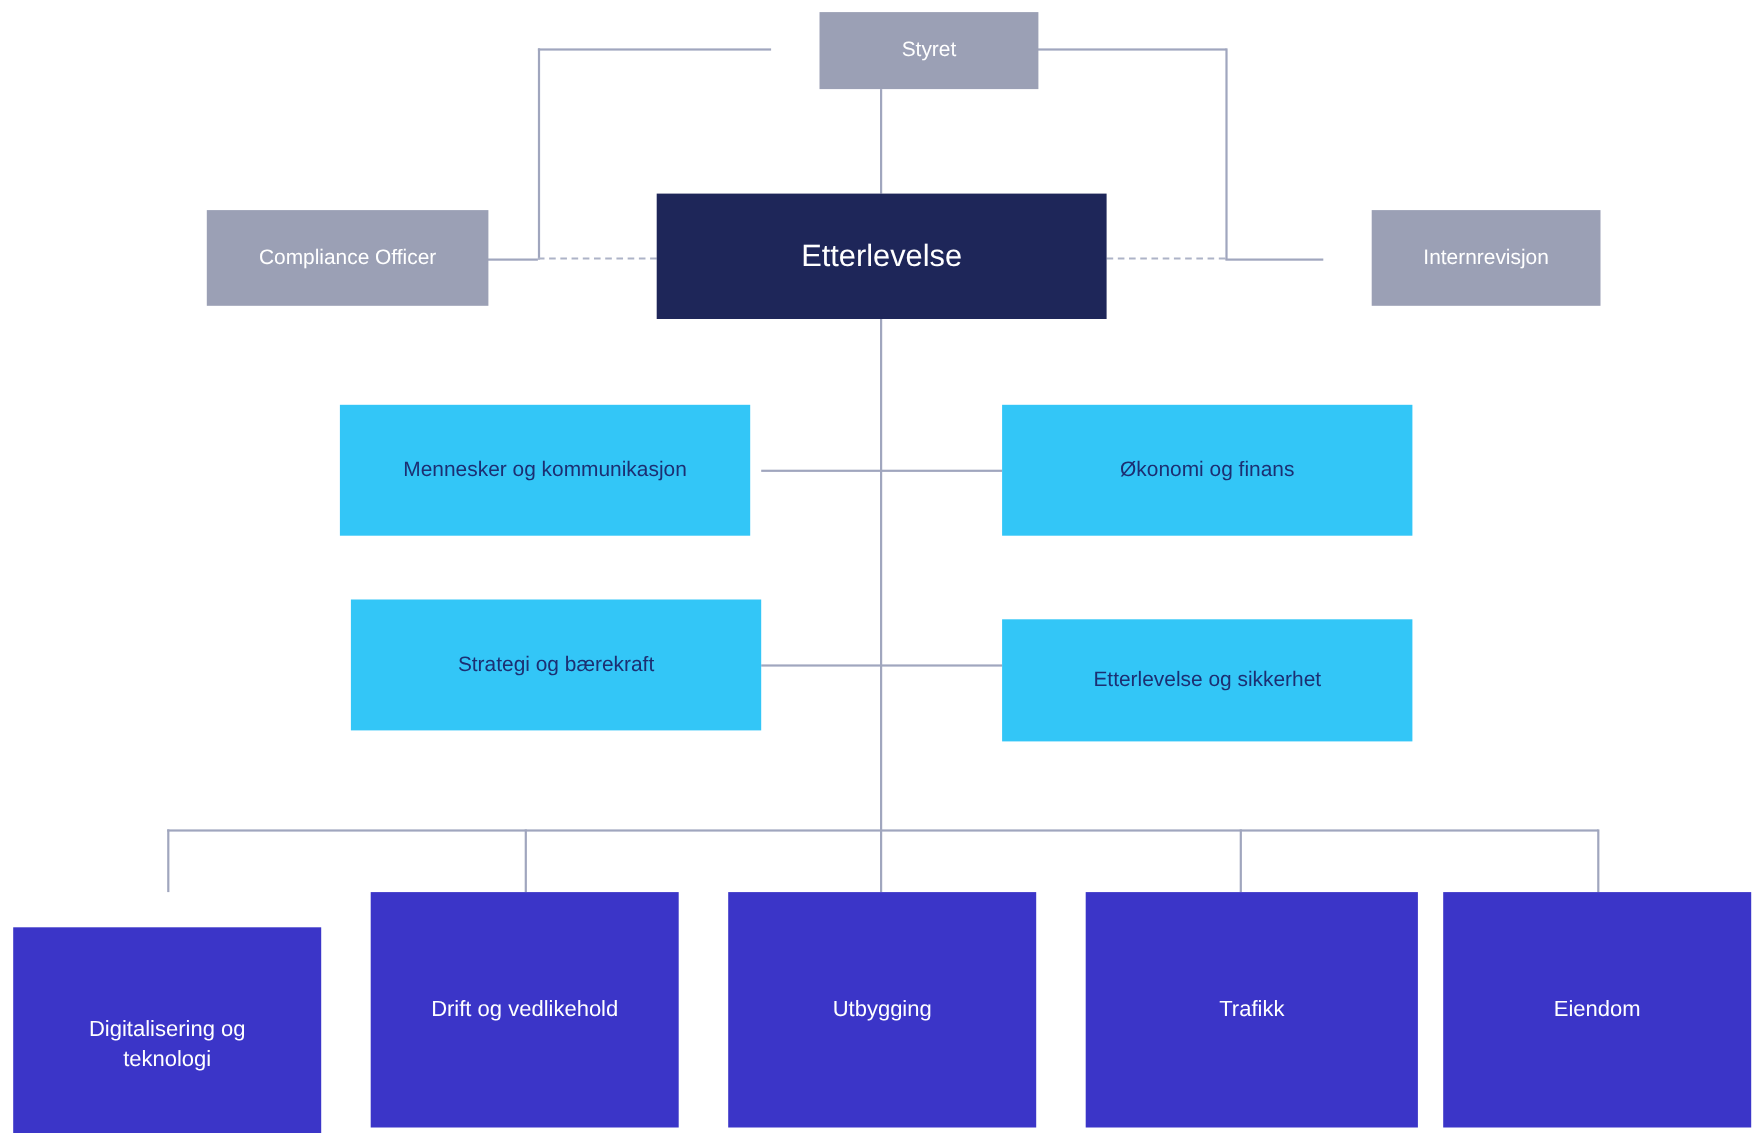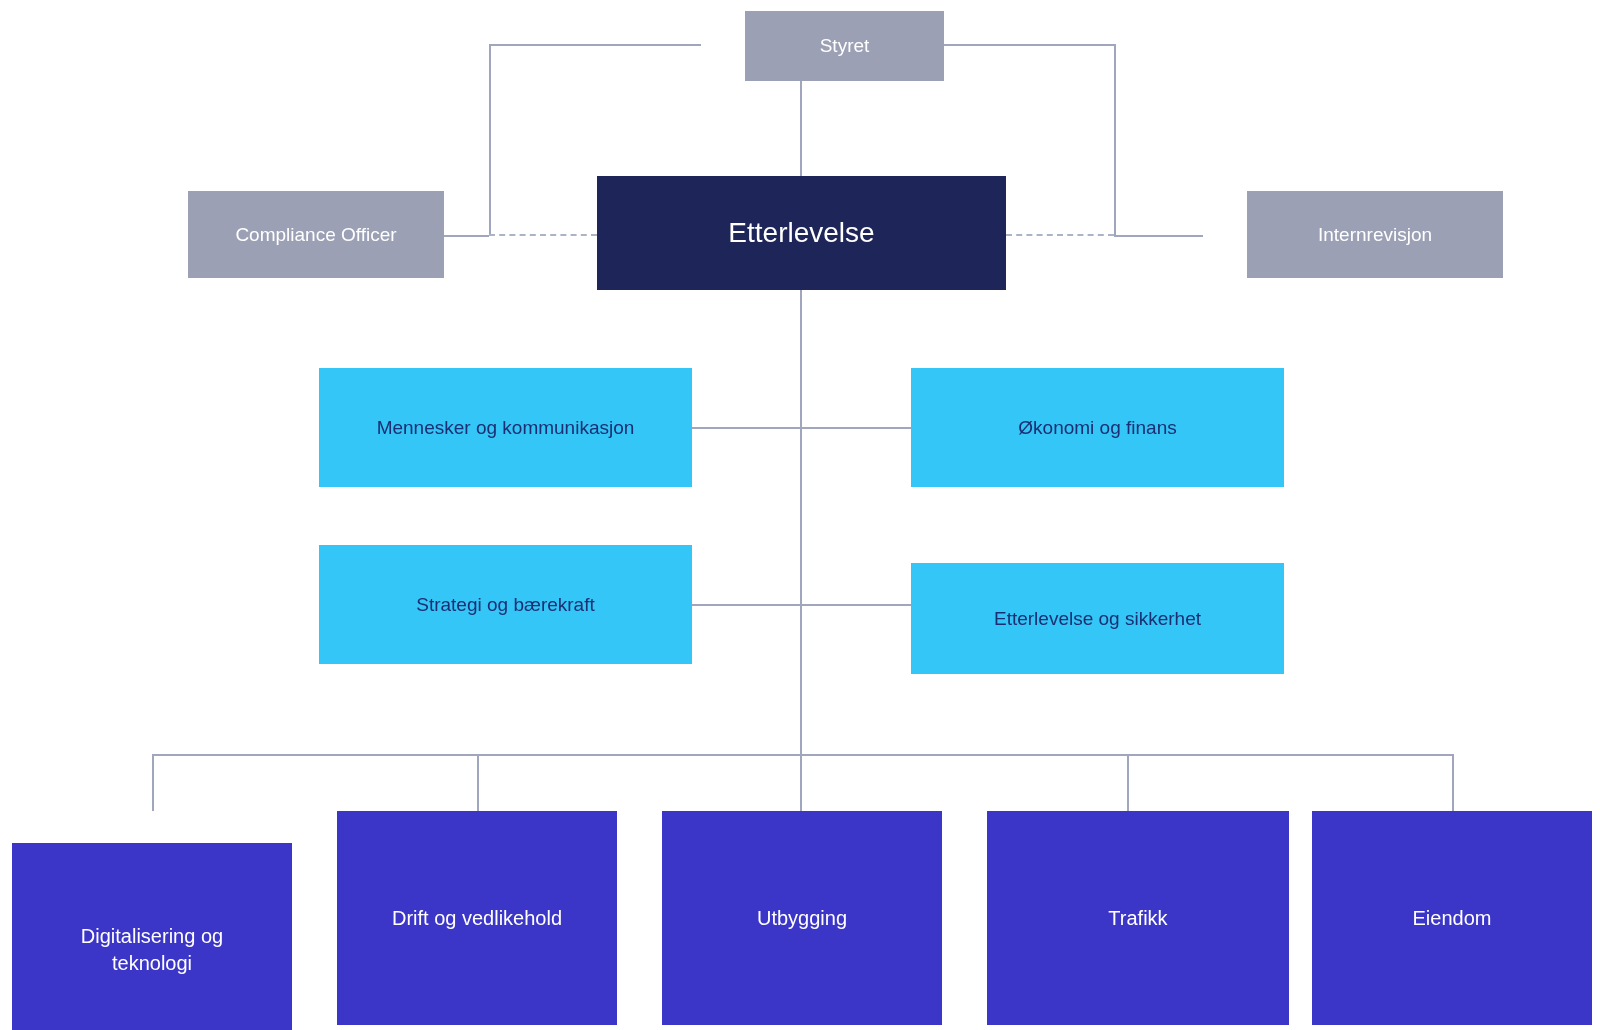--- a/index.html
+++ b/index.html
@@ -36,22 +36,22 @@
   .line{position:absolute;background:var(--connector);}
   .dash{
     position:absolute;height:0;background:none;
     border-top:2px dashed var(--connector-dash);
   }
 
   
   #b-styret      {left:701px;top:11px;width:199px;height:70px;}
   #b-ceo         {left:597px;top:176px;width:409px;height:114px;}
   #b-compliance  {left:144px;top:191px;width:256px;height:87px;}
-  #b-internrev   {left:1203px;top:191px;width:256px;height:87px;}
-  #b-staff-1     {left:319px;top:368px;width:373px;height:119px;}
+  #b-internrev   {left:1203px;top:191px;width:208px;height:87px;}
+  #b-staff-1     {left:309px;top:368px;width:373px;height:119px;}
   #b-staff-2     {left:911px;top:368px;width:373px;height:119px;}
   #b-staff-3     {left:319px;top:545px;width:373px;height:119px;}
   #b-staff-4     {left:911px;top:563px;width:373px;height:111px;align-items:center;}
   #b-div-1       {left:12px;top:811px;width:280px;height:214px;margin-top:32px;}
   #b-div-2       {left:337px;top:811px;width:280px;height:214px;}
   #b-div-3       {left:662px;top:811px;width:280px;height:214px;}
   #b-div-4       {left:987px;top:811px;width:302px;height:214px;}
   #b-div-5       {left:1312px;top:811px;width:280px;height:214px;}
 
   

